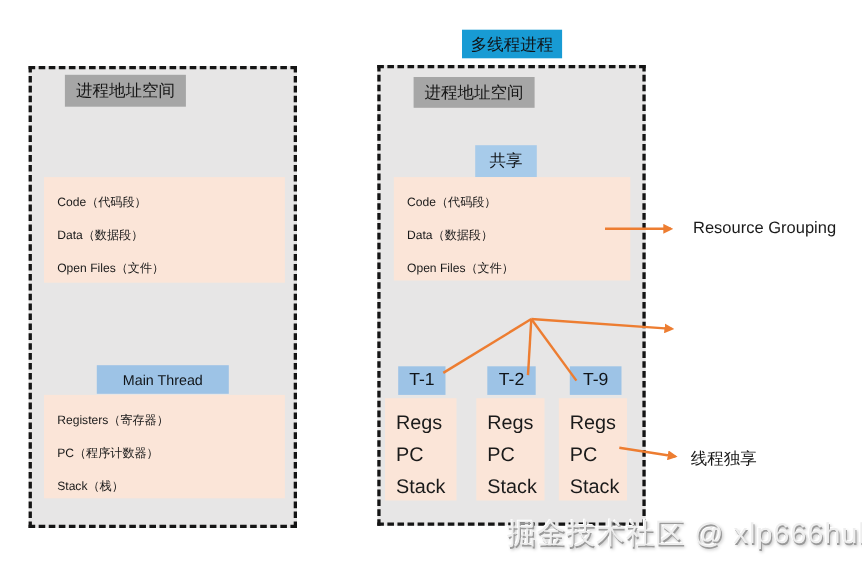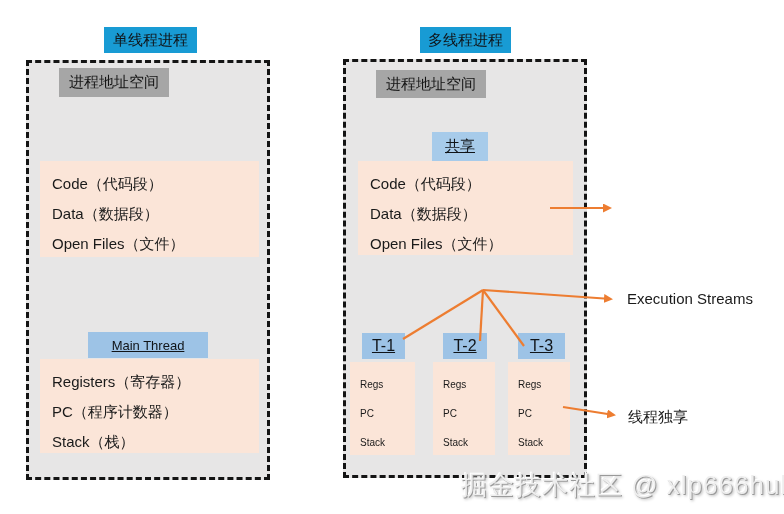--- a/index.html
+++ b/index.html
@@ -38,38 +38,37 @@
     box-sizing: border-box;
     margin-left: 16px;
   }
 
   .pink-block {
     background: var(--pink, #FBE5D8);
     box-sizing: border-box;
     padding: 8px 0 0 12px;
   }
   .pink-block .row {
-    font-size: 15px;
+    font-size: 11px;
     line-height: 30px;
     white-space: nowrap;
   }
 
   .blue-label {
     background: var(--light-blue, #9DC3E6);
     color: #101418;
     display: flex;
     align-items: center;
     justify-content: center;
-    text-decoration: underline;
   }
   .blue-label.shared { background: var(--shared-blue, #A7CBEA); font-size: 15px; }
   .blue-label.main { font-size: 13px; }
   .blue-label.tlabel { font-size: 16px; }
 
-  .thread-col .row { font-size: 10px; line-height: 29px; }
+  .thread-col .row { font-size: 18px; line-height: 29px; }
 
   .annotation {
     font-size: 15px;
     white-space: nowrap;
     color: #1a1a1a;
   }
 
   .watermark {
     font-size: 26px;
     color: #eeeeee;
@@ -80,21 +79,20 @@
 
   svg.arrows { position: absolute; left: 0; top: 0; pointer-events: none; }
   svg.arrows line { stroke: var(--orange, #ED7D31); stroke-width: 2.2; }
   #ah path { fill: var(--orange, #ED7D31); }
 </style>
 </head>
 <body>
 
 <div class="canvas">
 
-  <div class="abs title-box" style="left:104px; top:27px; width:93px; height:26px;">单线程进程</div>
 
   <div class="abs panel" style="left:26px; top:60px; width:244px; height:420px;"></div>
 
   <div class="abs addr-label" style="left:43px; top:68px; width:110px; height:29px;">进程地址空间</div>
 
   <div class="abs pink-block" style="left:40px; top:161px; width:219px; height:96px;">
     <div class="row">Code（代码段）</div>
     <div class="row">Data（数据段）</div>
     <div class="row">Open Files（文件）</div>
   </div>
@@ -116,21 +114,21 @@
   <div class="abs blue-label shared" style="left:432px; top:132px; width:56px; height:29px;">共享</div>
 
   <div class="abs pink-block" style="left:358px; top:161px; width:215px; height:94px;">
     <div class="row">Code（代码段）</div>
     <div class="row">Data（数据段）</div>
     <div class="row">Open Files（文件）</div>
   </div>
 
   <div class="abs blue-label tlabel" style="left:362px; top:333px; width:43px; height:26px;">T-1</div>
   <div class="abs blue-label tlabel" style="left:443px; top:333px; width:44px; height:26px;text-align:right;">T-2</div>
-  <div class="abs blue-label tlabel" style="left:518px; top:333px; width:47px; height:26px;">T-3</div>
+  <div class="abs blue-label tlabel" style="left:518px; top:333px; width:47px; height:26px;">T-9</div>
 
   <div class="abs pink-block thread-col" style="left:350px; top:362px; width:65px; height:93px; padding-left:10px;">
     <div class="row">Regs</div>
     <div class="row">PC</div>
     <div class="row">Stack</div>
   </div>
   <div class="abs pink-block thread-col" style="left:433px; top:362px; width:62px; height:93px; padding-left:10px;">
     <div class="row">Regs</div>
     <div class="row">PC</div>
     <div class="row">Stack</div>
@@ -148,18 +146,18 @@
       </marker>
     </defs>
     <line x1="550" y1="208" x2="610" y2="208" marker-end="url(#ah)"></line>
     <line x1="483" y1="290" x2="403" y2="339"></line>
     <line x1="483" y1="290" x2="480" y2="341"></line>
     <line x1="483" y1="290" x2="524" y2="346"></line>
     <line x1="483" y1="290" x2="611" y2="299" marker-end="url(#ah)"></line>
     <line x1="563" y1="407" x2="614" y2="415" marker-end="url(#ah)"></line>
   </svg>
 
-  <div class="abs annotation" style="left:627px; top:290px;">Execution Streams</div>
+  <div class="abs annotation" style="left:630px; top:199px;">Resource Grouping</div>
   <div class="abs annotation" style="left:628px; top:408px;">线程独享</div>
 
   <div class="abs watermark" style="left:461px; top:468px;">掘金技术社区 @ xlp666hub</div>
 
 </div>
 
 </body></html>

